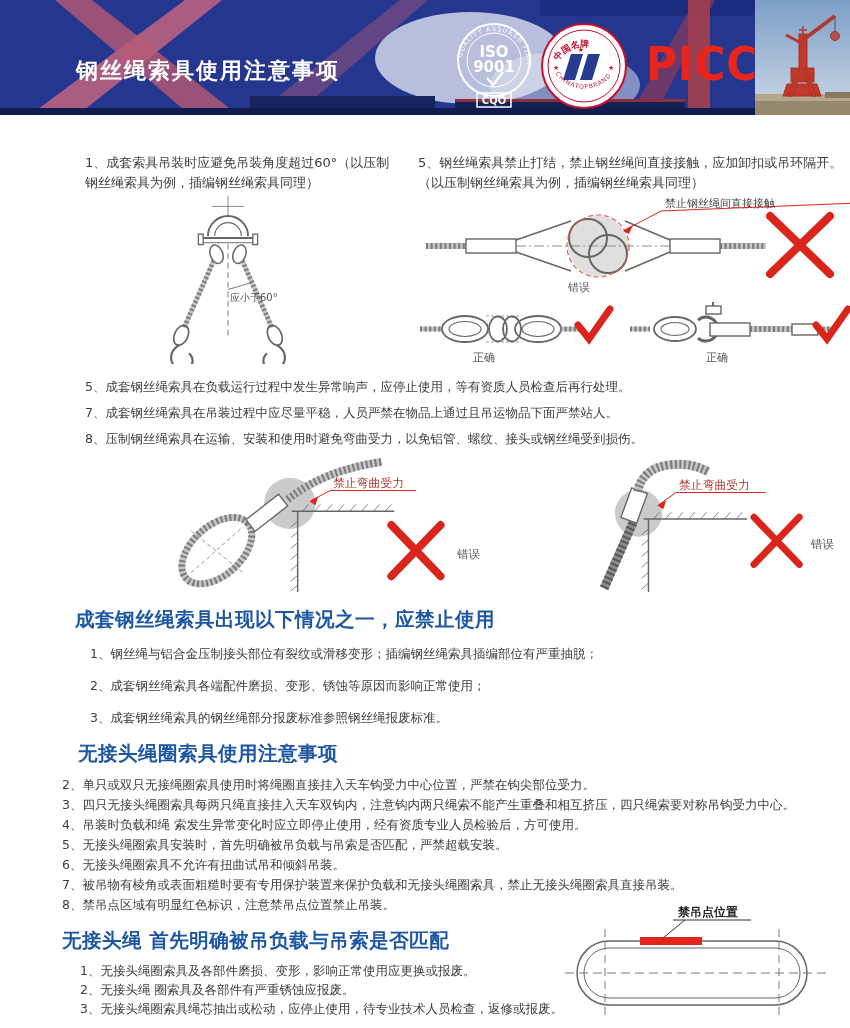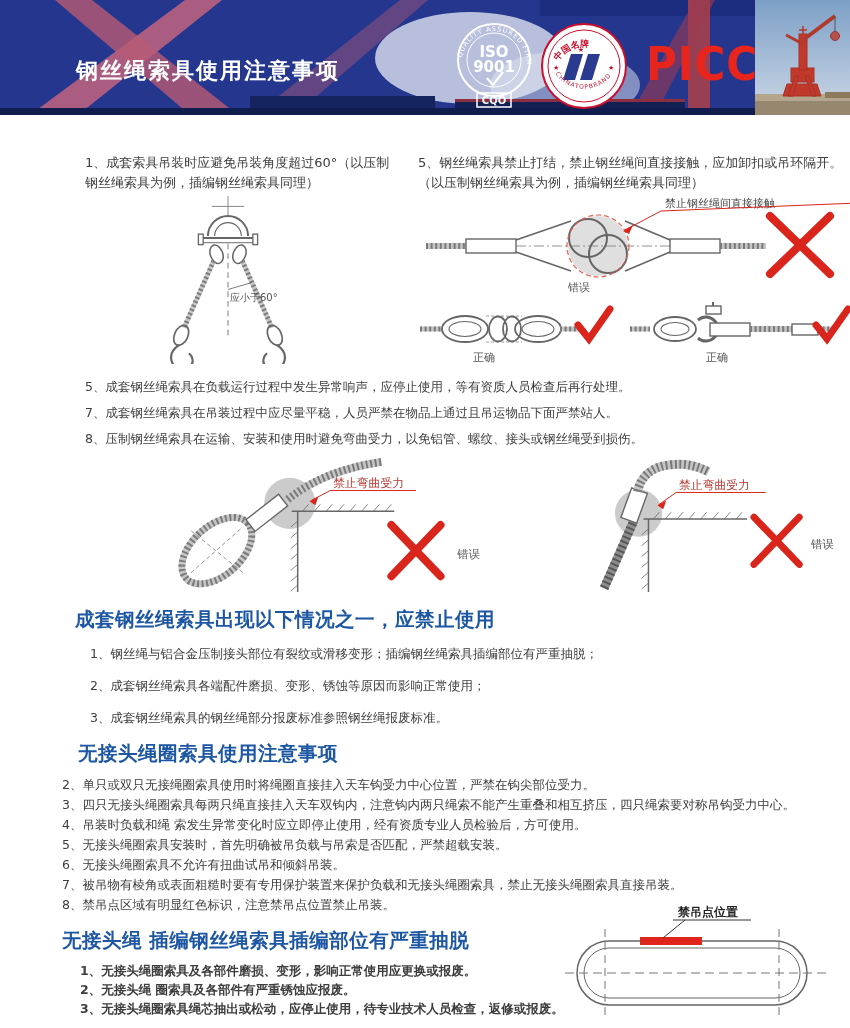--- a/index.html
+++ b/index.html
@@ -26,21 +26,21 @@
   .section{margin-left:75px;}
   .sec-title{margin:0;font-size:19.5px;font-weight:bold;color:#1d57a3;letter-spacing:0.5px;}
   .secA{margin-top:10px;}
   .secA .items{margin-top:12px;}
   .secA .items p{margin:0 0 13px 15px;font-size:12.5px;line-height:1.5;}
   .secB{margin-top:10px;margin-left:78px;}
   .secB .items{margin-top:8px;margin-left:-16px;}
   .secB .items p{margin:0;font-size:12.5px;line-height:20px;}
   .secC{margin-top:12px;margin-left:62px;position:relative;}
   .secC .items{margin-top:7px;margin-left:18px;width:520px;}
-  .secC .items p{margin:0;font-size:12.5px;line-height:19px;font-weight:bold;}
+  .secC .items p{margin:0;font-size:12.5px;line-height:19px;}
   .loop-diagram{position:absolute;right:0px;top:-24px;}
   svg text{font-family:"DejaVu Sans",sans-serif;}
   
   .ln{stroke:#666;fill:none;}
   .ropeBase{stroke:#c6c6c6;fill:none;}
   .ropeDash{stroke:#7a7a7a;fill:none;stroke-dasharray:2 2.6;}
   .fer{fill:#fff;stroke:#666;stroke-width:1.4;}
   .redln{stroke:#d9251c;fill:none;}
   .dash{stroke:#777;fill:none;}
 </style>
@@ -290,21 +290,21 @@
       <p>3、四只无接头绳圈索具每两只绳直接挂入天车双钩内，注意钩内两只绳索不能产生重叠和相互挤压，四只绳索要对称吊钩受力中心。</p>
       <p>4、吊装时负载和绳 索发生异常变化时应立即停止使用，经有资质专业人员检验后，方可使用。</p>
       <p>5、无接头绳圈索具安装时，首先明确被吊负载与吊索是否匹配，严禁超载安装。</p>
       <p>6、无接头绳圈索具不允许有扭曲试吊和倾斜吊装。</p>
       <p>7、被吊物有棱角或表面粗糙时要有专用保护装置来保护负载和无接头绳圈索具，禁止无接头绳圈索具直接吊装。</p>
       <p>8、禁吊点区域有明显红色标识，注意禁吊点位置禁止吊装。</p>
     </div>
   </div>
 
   <div class="section secC">
-    <h2 class="sec-title">无接头绳 插编钢丝绳索具插编部位有严重抽脱</h2>
+    <h2 class="sec-title">无接头绳 首先明确被吊负载与吊索是否匹配</h2>
     <div class="items">
       <p>1、无接头绳圈索具及各部件磨损、变形，影响正常使用应更换或报废。</p>
       <p>2、无接头绳 圈索具及各部件有严重锈蚀应报废。</p>
       <p>3、无接头绳圈索具绳芯抽出或松动，应停止使用，待专业技术人员检查，返修或报废。</p>
 
     </div>
 
     <svg class="loop-diagram" width="285" height="125" viewBox="0 0 285 125">
       <rect x="12" y="38" width="230" height="64" rx="32" class="ln" stroke-width="1.5"></rect>
       <rect x="19" y="45" width="216" height="50" rx="25" class="ln" stroke-width="1"></rect>

